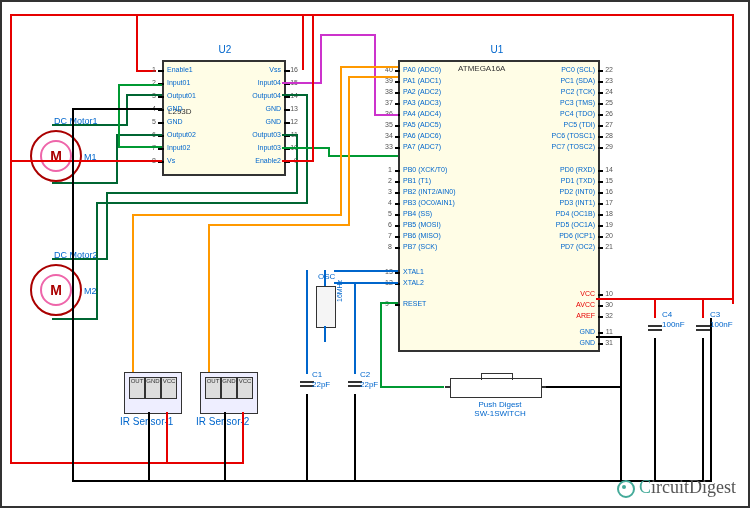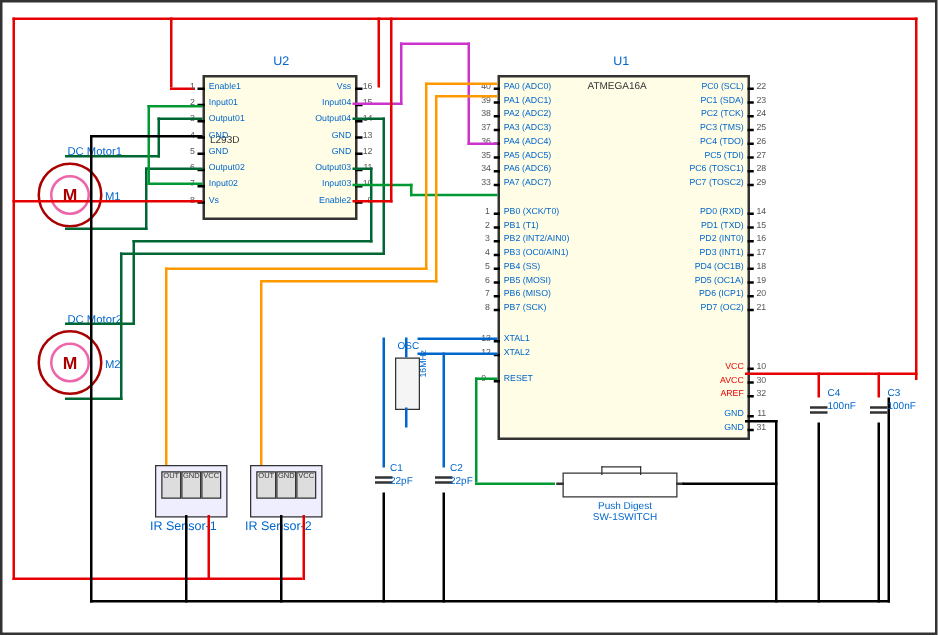--- a/index.html
+++ b/index.html
@@ -231,21 +231,21 @@
       <div class="pin-label" style="right: 3px; top: 82px;">Input03</div>
       <div class="pin-num" style="right: -14px; top: 82px;">10</div>
       <div class="wire h black" style="right: -6px; top: 86px; width: 6px;"></div>
       <div class="pin-label" style="right: 3px; top: 95px;">Enable2</div>
       <div class="pin-num" style="right: -14px; top: 95px;">9</div>
       <div class="wire h black" style="right: -6px; top: 99px; width: 6px;"></div>
     </div>
 
   <div class="chip-title" style="left:455px;top:42px;width:80px">U1</div>
   <div class="chip" style="left:396px;top:58px;width:198px;height:288px">
-    <div class="pin-label" style="left:70px;top:2px;font-size:8px;color:#333">ATMEGA16A</div>
+    <div class="pin-label" style="left:58px;top:2px;font-size:8px;color:#333">ATMEGA16A</div>
   <div class="pin-label" style="left: 3px; top: 4px;">PA0 (ADC0)</div>
       <div class="pin-num" style="left: -15px; top: 4px;">40</div>
       <div class="wire h black" style="left: -5px; top: 8px; width: 5px;"></div>
       <div class="pin-label" style="left: 3px; top: 15px;">PA1 (ADC1)</div>
       <div class="pin-num" style="left: -15px; top: 15px;">39</div>
       <div class="wire h black" style="left: -5px; top: 19px; width: 5px;"></div>
       <div class="pin-label" style="left: 3px; top: 26px;">PA2 (ADC2)</div>
       <div class="pin-num" style="left: -15px; top: 26px;">38</div>
       <div class="wire h black" style="left: -5px; top: 30px; width: 5px;"></div>
       <div class="pin-label" style="left: 3px; top: 37px;">PA3 (ADC3)</div>
@@ -490,13 +490,16 @@
   <div class="wire h black" style="left:544px;top:384px;width:76px"></div>
 
   <div class="wire h red" style="left:8px;top:158px;width:152px"></div>
 
   <div class="wire h red" style="left:280px;top:158px;width:32px"></div>
   <div class="wire v red" style="left:310px;top:12px;height:148px"></div>
 
   <div class="wire h black" style="left:70px;top:106px;width:90px"></div>
   <div class="wire v black" style="left:70px;top:106px;height:374px"></div>
 
+  <div class="logo">
+    <span class="dot"></span><span class="c">C</span>ircuit<span style="font-weight:300">Digest</span>
+  </div>
 </div>
 
 </body></html>

